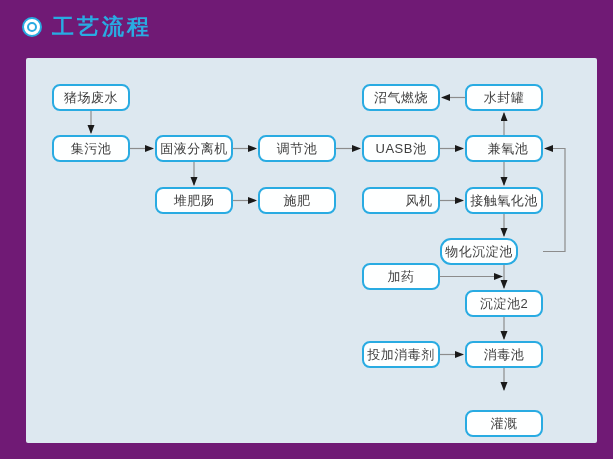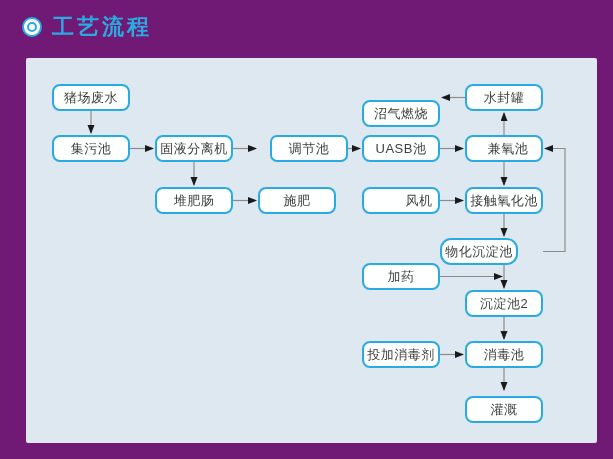--- a/index.html
+++ b/index.html
@@ -117,28 +117,28 @@
         <path marker-end="url(#ah)" d="M414,296.5 H437"></path>
         <path marker-end="url(#ah)" d="M478,310 V332"></path>
       </g>
     </svg>
 
     <div class="flow-node" style="left:26px;  top:26px;">猪场废水</div>
     <div class="flow-node" style="left:26px;  top:77px;">集污池</div>
     <div class="flow-node" style="left:129px; top:77px;">固液分离机</div>
     <div class="flow-node" style="left:129px; top:129px;">堆肥肠</div>
     <div class="flow-node" style="left:232px; top:129px;">施肥</div>
-    <div class="flow-node" style="left:244px; top:77px;border-radius:7px;">调节池</div>
+    <div class="flow-node" style="left:232px; top:77px;">调节池</div>
     <div class="flow-node" style="left:336px; top:77px;">UASB池</div>
-    <div class="flow-node" style="left:336px; top:42px;">沼气燃烧</div>
+    <div class="flow-node" style="left:336px; top:26px;">沼气燃烧</div>
     <div class="flow-node" style="left:439px; top:26px;">水封罐</div>
     <div class="flow-node" style="left:439px; top:77px;padding-left:8px;">兼氧池</div>
     <div class="flow-node" style="left:336px; top:129px;padding-left:36px;">风机</div>
     <div class="flow-node" style="left:439px; top:129px;">接触氧化池</div>
     <div class="flow-node" style="left:414px; top:180px;border-radius:11px;">物化沉淀池</div>
     <div class="flow-node" style="left:336px; top:205px;">加药</div>
     <div class="flow-node" style="left:439px; top:232px;">沉淀池2</div>
     <div class="flow-node" style="left:336px; top:283px;">投加消毒剂</div>
     <div class="flow-node" style="left:439px; top:283px;">消毒池</div>
-    <div class="flow-node" style="left:439px; top:338px;">灌溉</div>
+    <div class="flow-node" style="left:439px; top:352px;">灌溉</div>
 
   </div>
 </div>
 
 </body></html>

